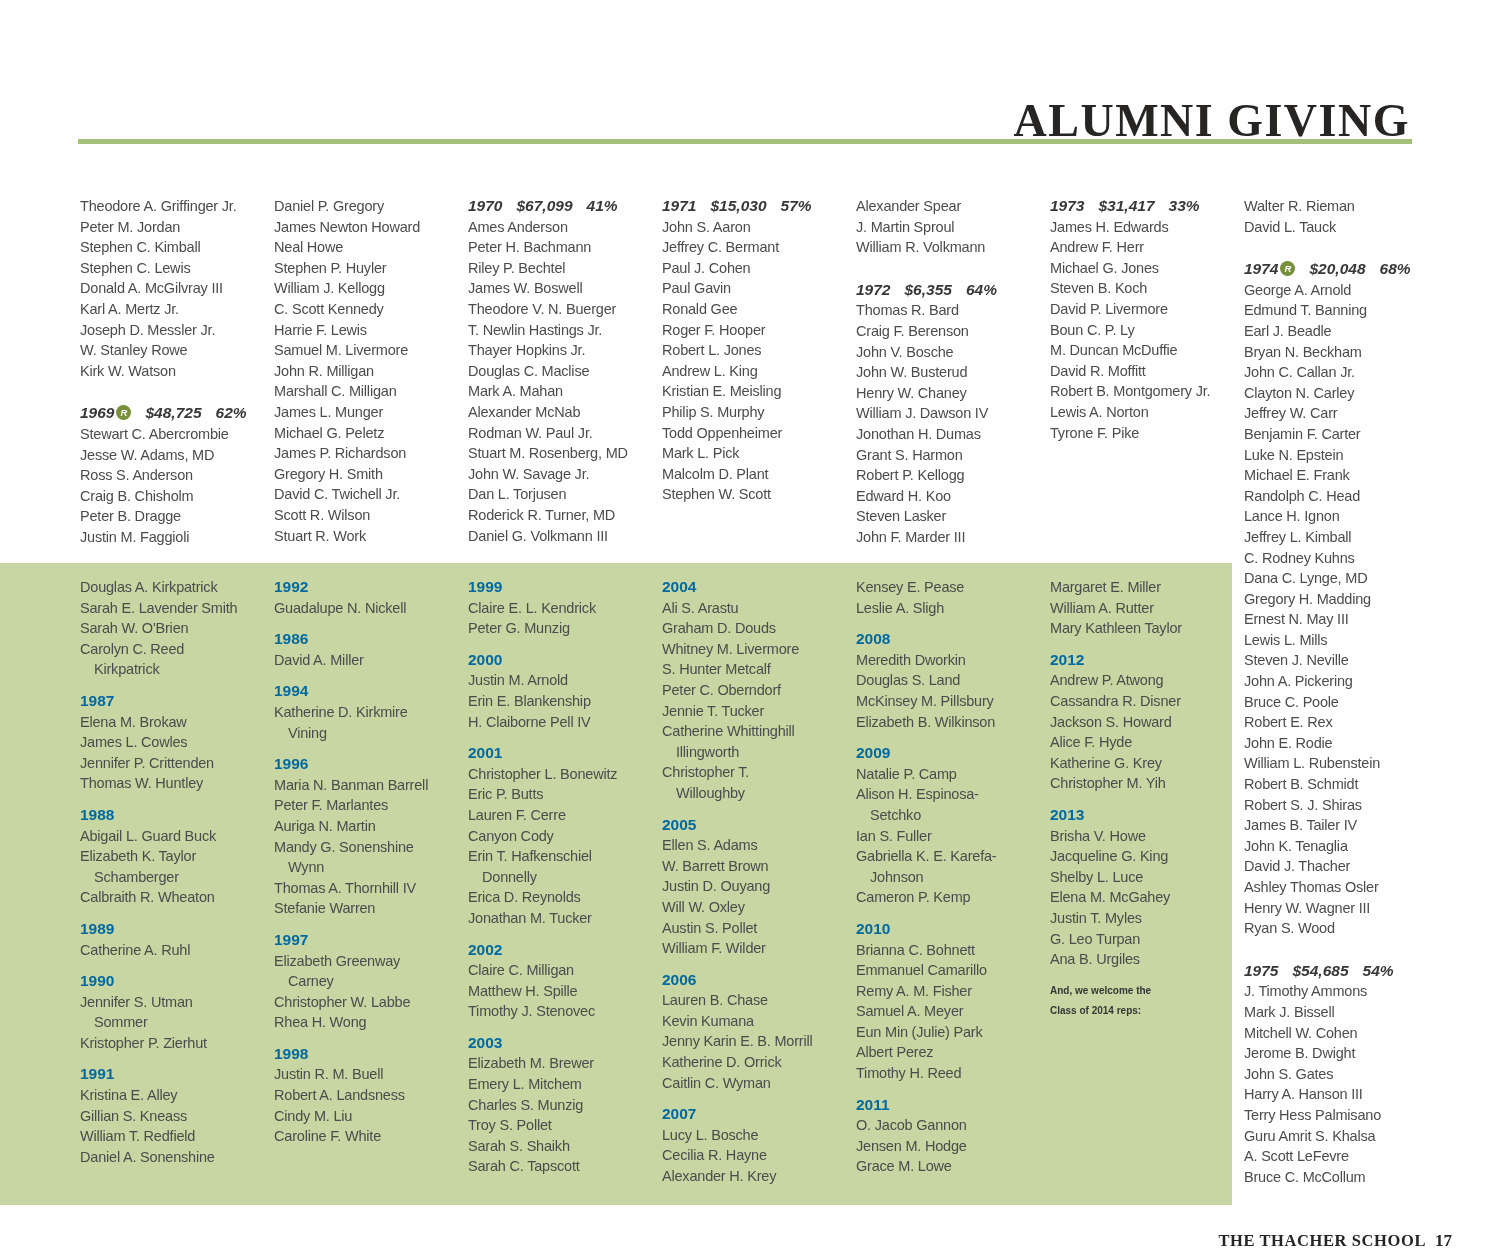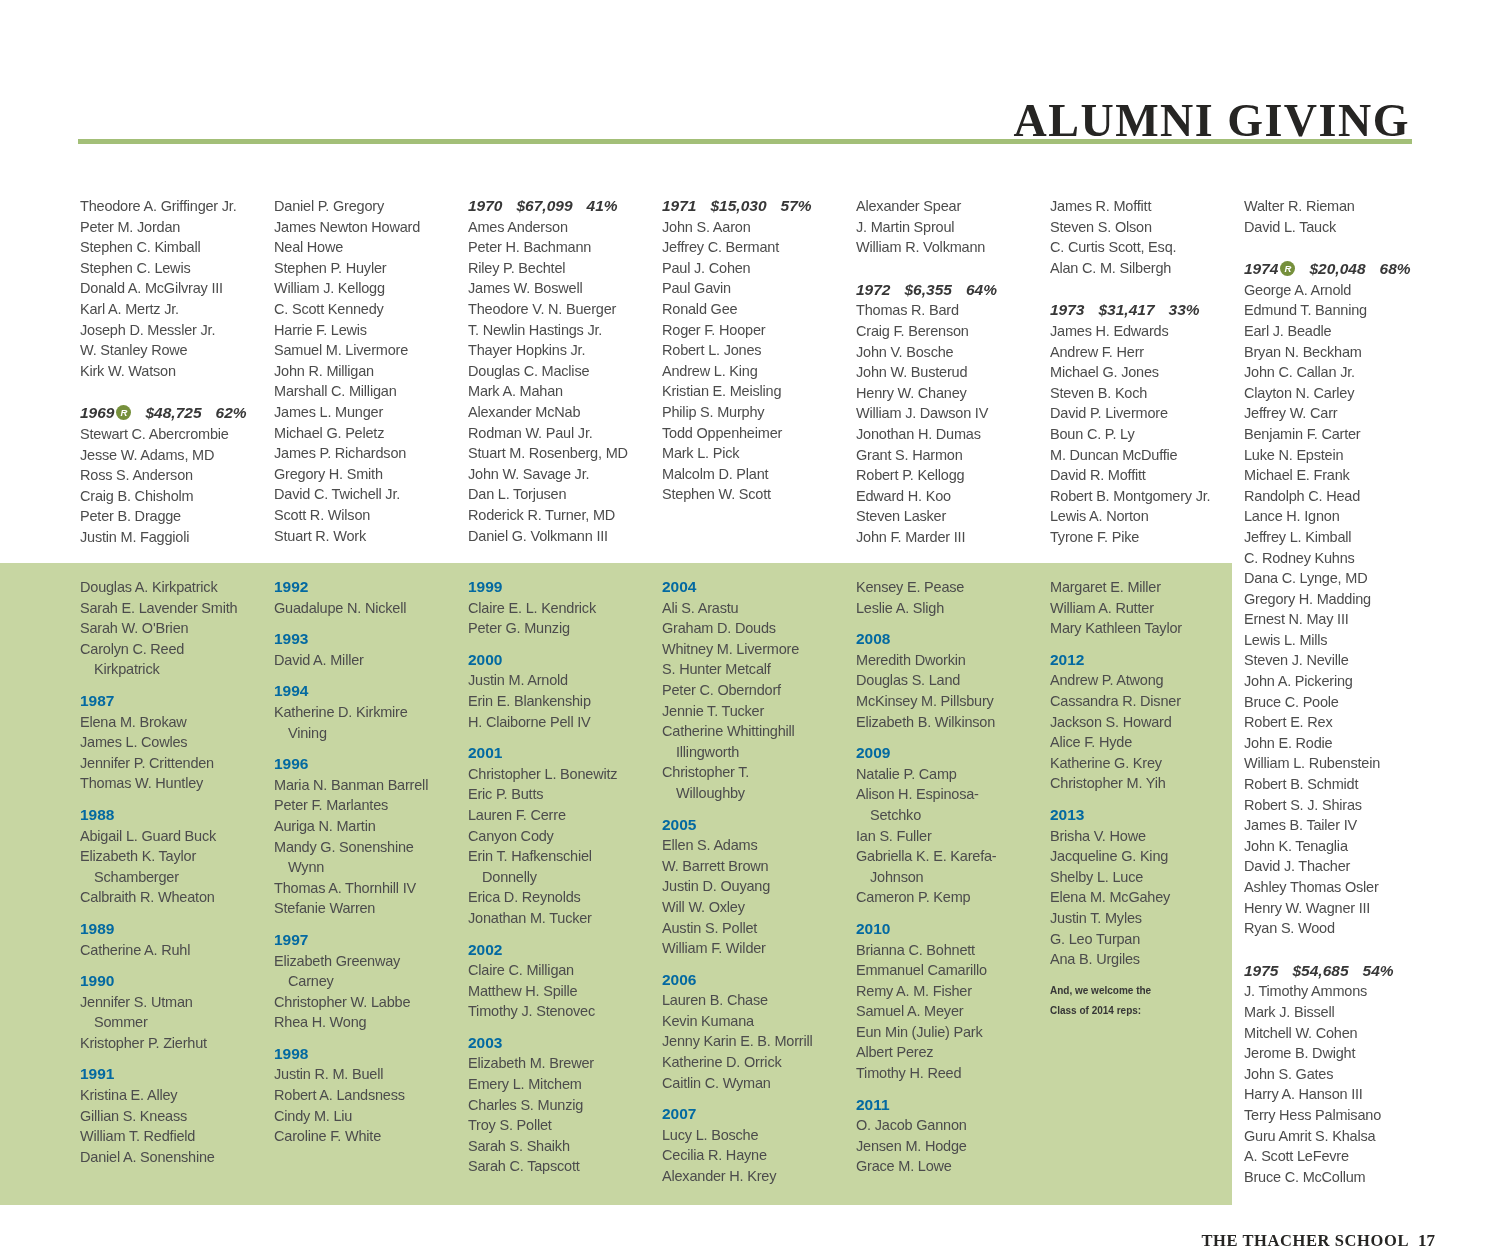--- a/index.html
+++ b/index.html
@@ -103,21 +103,21 @@
     top: -1px;
     align-self: center;
     letter-spacing: 0;
   }
   .pre-band .class-header:first-child,
   .col > .class-header:first-child { margin-top: 0; }
   .col > .pre-band + div { margin-top: 0 !important; }
   .footer {
     position: absolute;
     top: 1203px;
-    right: 56px;
+    right: 39px;
     font-family: "Liberation Serif", serif;
     color: #262523;
     white-space: nowrap;
   }
   .footer .pub {
     font-size: 16.5px;
     font-weight: bold;
     letter-spacing: 0.6px;
   }
   .footer .pagenum {
@@ -222,21 +222,21 @@
             <div class="name">Gregory H. Smith</div>
             <div class="name">David C. Twichell Jr.</div>
             <div class="name">Scott R. Wilson</div>
             <div class="name">Stuart R. Work</div>
           </div>
         </div>
         <div class="year-header">1992</div>
         <div class="names-group">
           <div class="name">Guadalupe N. Nickell</div>
         </div>
-        <div class="year-header">1993</div>
+        <div class="year-header">1986</div>
         <div class="names-group">
           <div class="name">David A. Miller</div>
         </div>
         <div class="year-header">1994</div>
         <div class="names-group">
           <div class="name">Katherine D. Kirkmire</div>
           <div class="name cont">Vining</div>
         </div>
         <div class="year-header">1996</div>
         <div class="names-group">
@@ -454,26 +454,20 @@
         </div>
         <div class="year-header">2011</div>
         <div class="names-group">
           <div class="name">O. Jacob Gannon</div>
           <div class="name">Jensen M. Hodge</div>
           <div class="name">Grace M. Lowe</div>
         </div>
       </div>
       <div class="col">
         <div class="pre-band">
-          <div class="names-group">
-            <div class="name">James R. Moffitt</div>
-            <div class="name">Steven S. Olson</div>
-            <div class="name">C. Curtis Scott, Esq.</div>
-            <div class="name">Alan C. M. Silbergh</div>
-          </div>
           <div class="class-header">
             <div class="yearwrap">
               <span>1973</span>
             </div>
             <span>$31,417</span>
             <span>33%</span>
           </div>
           <div class="names-group">
             <div class="name">James H. Edwards</div>
             <div class="name">Andrew F. Herr</div>

